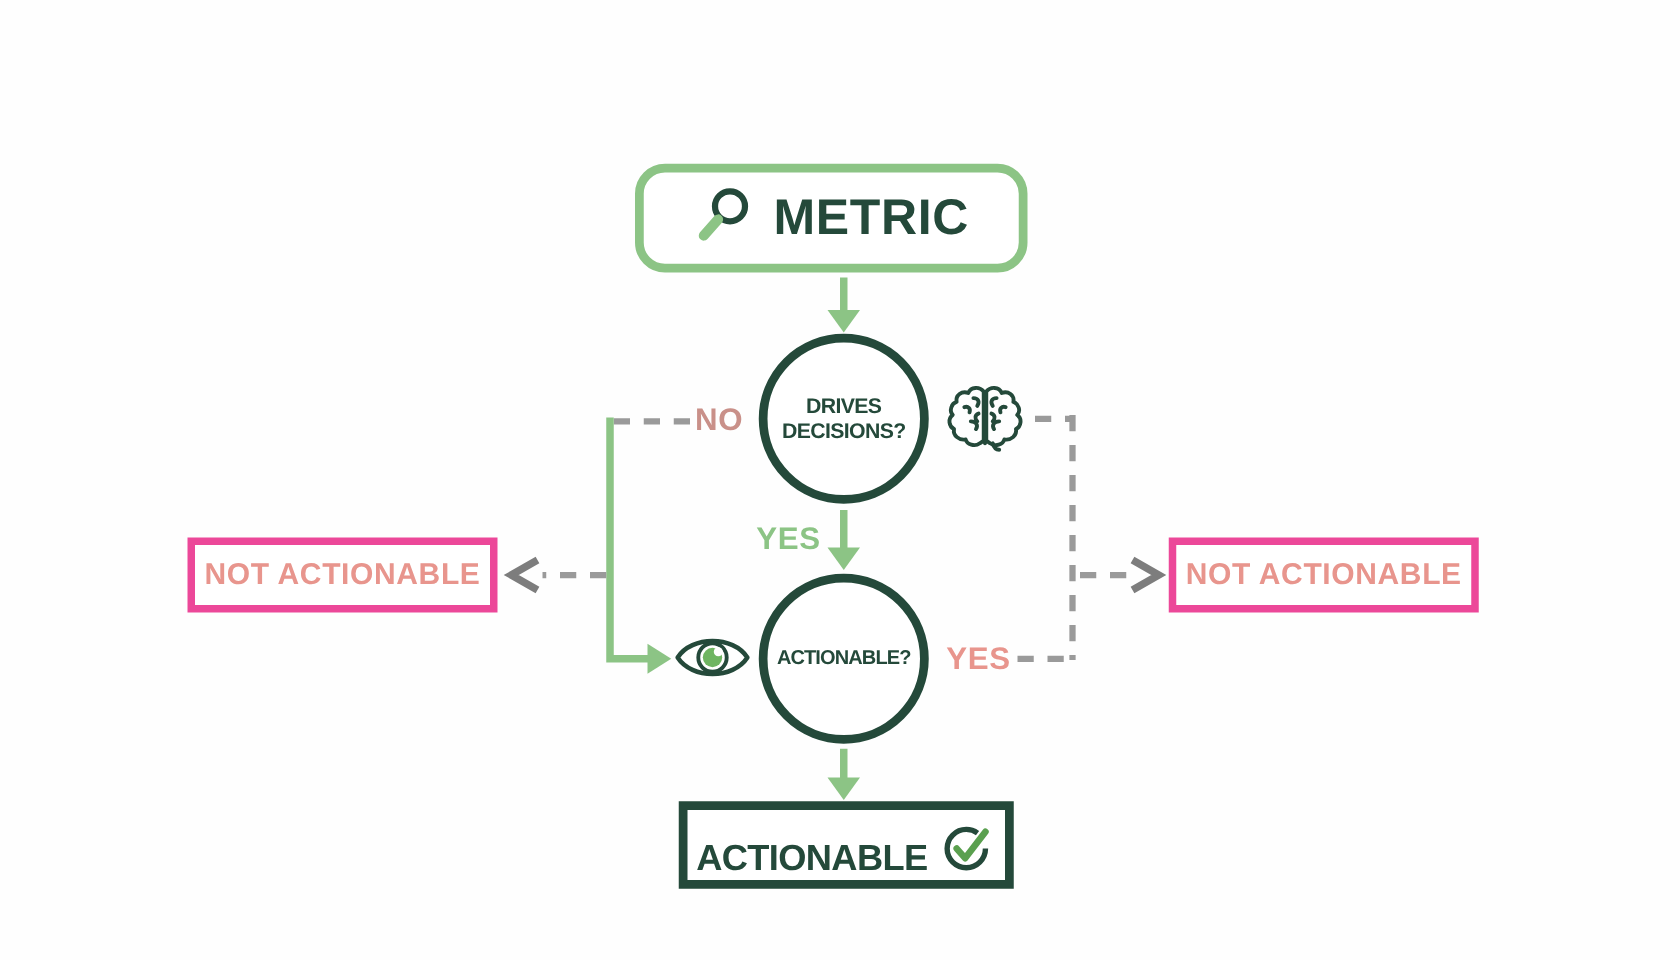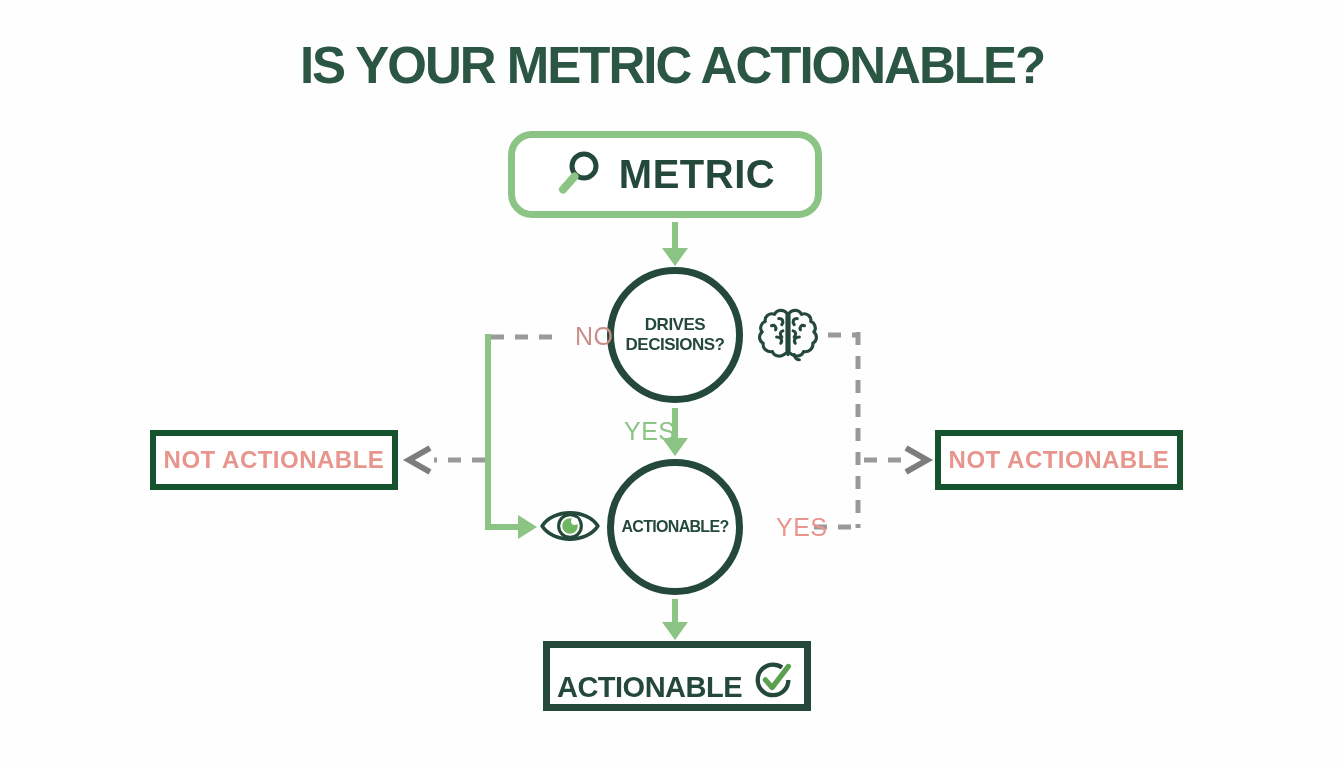--- a/index.html
+++ b/index.html
@@ -50,47 +50,46 @@
   .circle-superficial { left: 607px; top: 459px; }
   .circle-label {
     font-size: 17px; font-weight: bold; color: #24493a;
     text-align: center; line-height: 1.18; letter-spacing: -0.5px;
     width: 114px;
   }
   .circle-label.one-line { white-space: nowrap; font-size: 16px; letter-spacing: -0.7px; width: auto; }
 
   .na-box {
     width: 248px; height: 60px;
-    border: 6px solid #14532d;
+    border: 6px solid #ec4899;
   }
   .na-left  { left: 150px; top: 430px; }
   .na-right { left: 935px; top: 430px; }
   .na-label { font-size: 24px; font-weight: bold; color: #e8958d; letter-spacing: 0.5px; white-space: nowrap; }
 
   .actionable-box {
     left: 543px; top: 641px; width: 268px; height: 70px;
     border: 7px solid #24493a; gap: 9px; align-items: flex-end;
   }
   .actionable-label { font-size: 29px; font-weight: bold; color: #24493a; letter-spacing: -0.5px; white-space: nowrap; }
 
-  .edge-label { position: absolute; z-index: 2; font-weight: normal; font-size: 25px; letter-spacing: 0.5px; margin-left: 19px; }
+  .edge-label { position: absolute; z-index: 2; font-weight: bold; font-size: 25px; letter-spacing: 0.5px; }
   .label-no        { left: 556px; top: 322px; color: #c99089; }
   .label-yes-down  { left: 605px; top: 417px; color: #8cc485; }
   .label-yes-right { left: 757px; top: 513px; color: #e8958d; }
 
   .icon { position: absolute; z-index: 3; display: block; }
   .brain-icon { left: 757px; top: 303px; }
   .eye-icon   { left: 539px; top: 503px; }
 </style>
 </head>
 <body>
 
 <div class="canvas">
 
-  <div class="title">IS YOUR METRIC ACTIONABLE?</div>
 
   <svg class="connectors" width="1344" height="768" viewBox="0 0 1344 768">
 
     <g>
       <line x1="675" y1="222" x2="675" y2="250" stroke="#8cc485" stroke-width="6"></line>
       <polygon points="662,248 688,248 675,266" fill="#8cc485"></polygon>
     </g>
 
     <g>
       <line x1="675" y1="408" x2="675" y2="440" stroke="#8cc485" stroke-width="6"></line>

